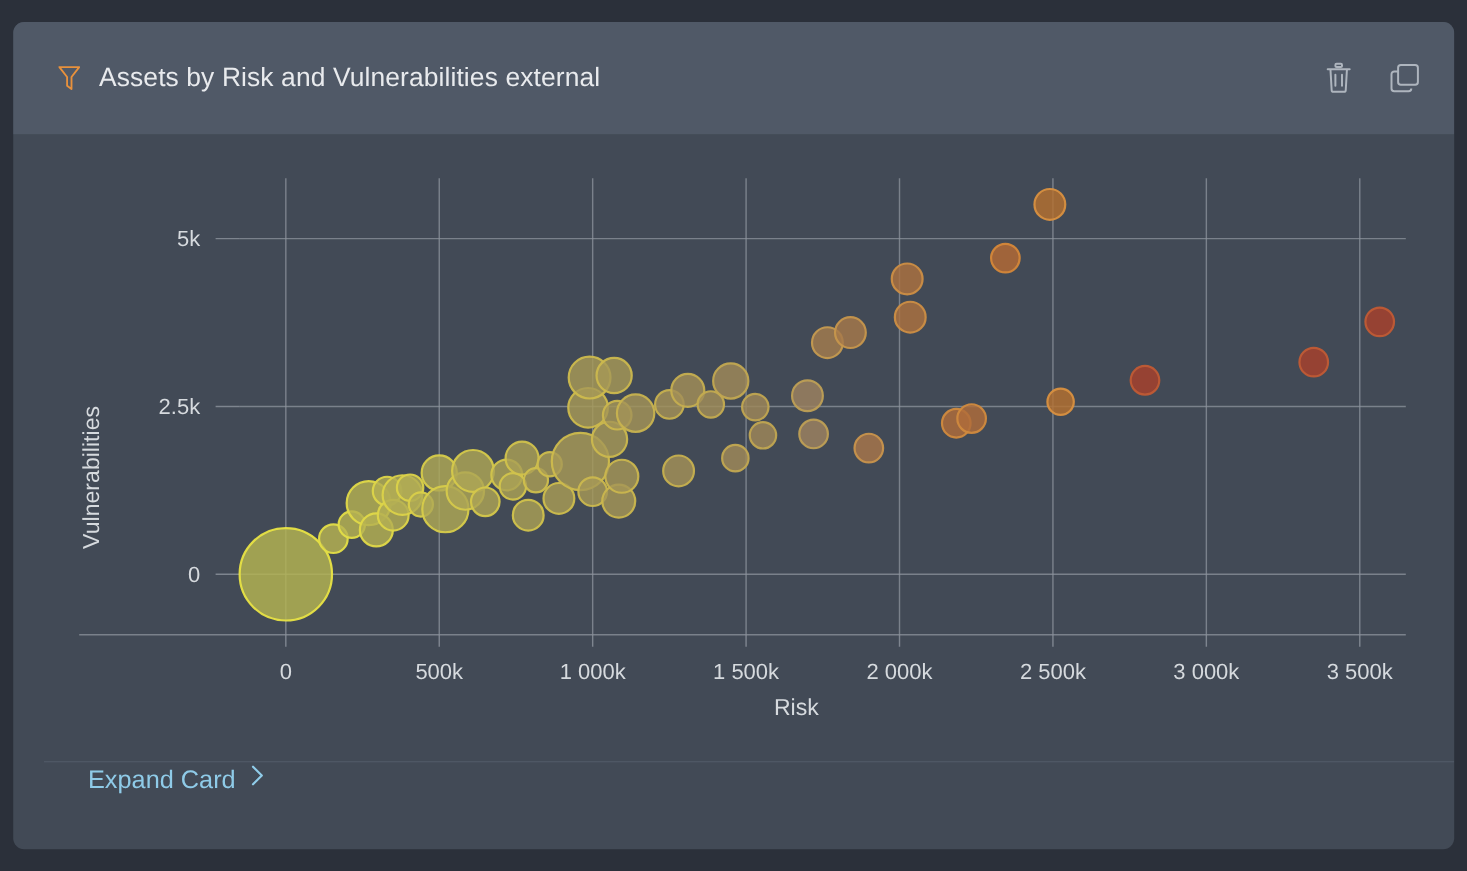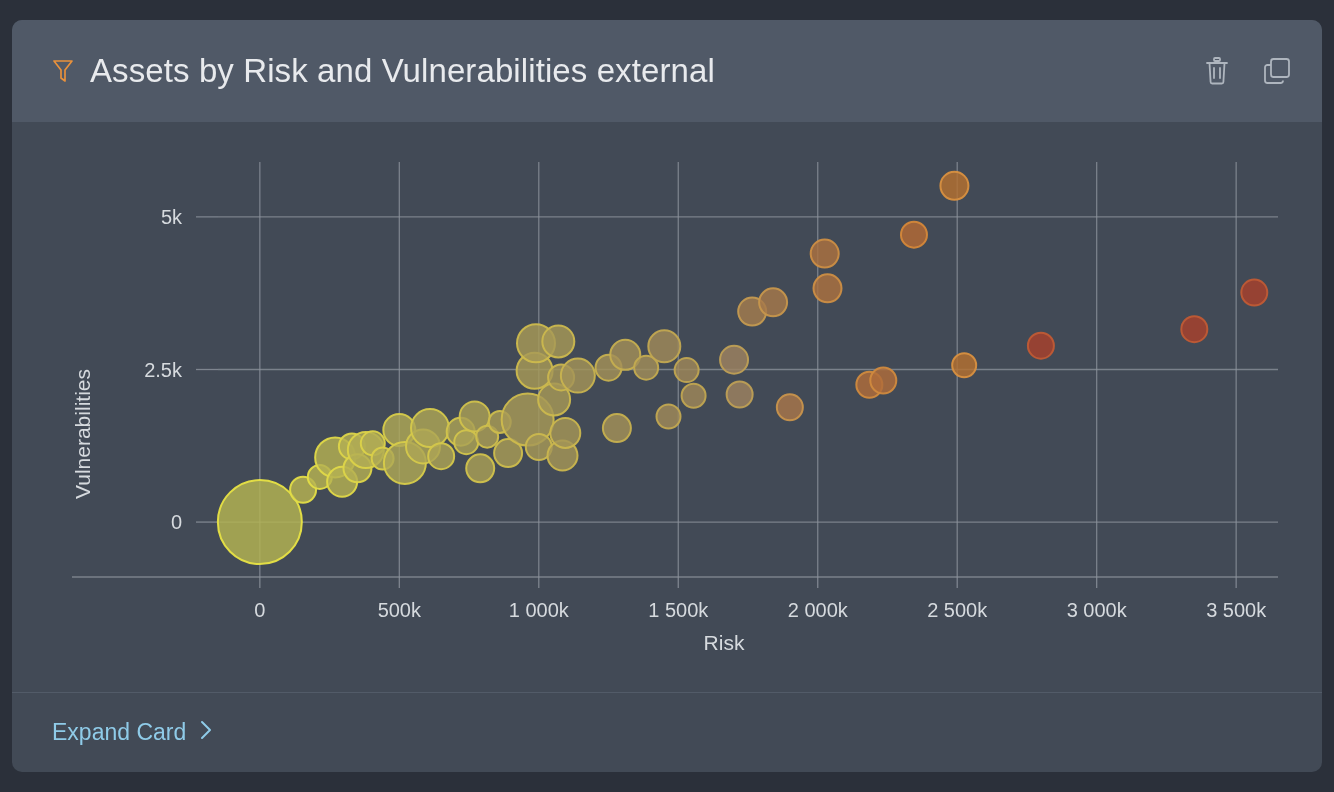--- a/index.html
+++ b/index.html
@@ -24,42 +24,43 @@
     background: #505967;
     display: flex;
     align-items: center;
     padding: 0 28px 0 40px;
     flex: 0 0 auto;
   }
   #title-group { display: flex; align-items: center; flex: 1 1 auto; min-width: 0; }
   .filter-icon { width: 22px; height: 26px; margin-right: 16px; flex: 0 0 auto; }
   #card-title {
     color: #e8eaed;
-    font-size: 33px;
+    font-size: 24px;
     font-weight: 400;
     letter-spacing: .1px;
     white-space: nowrap;
   }
   #header-actions { display: flex; align-items: center; gap: 26px; flex: 0 0 auto; }
   .hdr-btn {
     width: 34px; height: 34px;
     display: flex; align-items: center; justify-content: center;
     cursor: pointer;
     background: none; border: none;
   }
   .hdr-btn svg { display: block; }
   #chart-area { position: relative; flex: 1 1 auto; }
   #chart-svg { position: absolute; left: 0; top: 0; }
   #card-footer {
     height: 80px;
     flex: 0 0 auto;
     border-top: 1px solid #525b68;
     display: flex;
-    align-items: center;
+    align-items: flex-start;
     padding-left: 40px;
+    margin-left: 28px;
   }
   #expand-card {
     display: flex; align-items: center; gap: 12px;
     color: #8fcbe8;
     font-size: 23px;
     cursor: pointer;
     background: none; border: none;
     font-family: "Liberation Sans", sans-serif;
   }
   .axis-label { fill: #d6dade; font-size: 21px; font-family: "Liberation Sans", sans-serif; }

